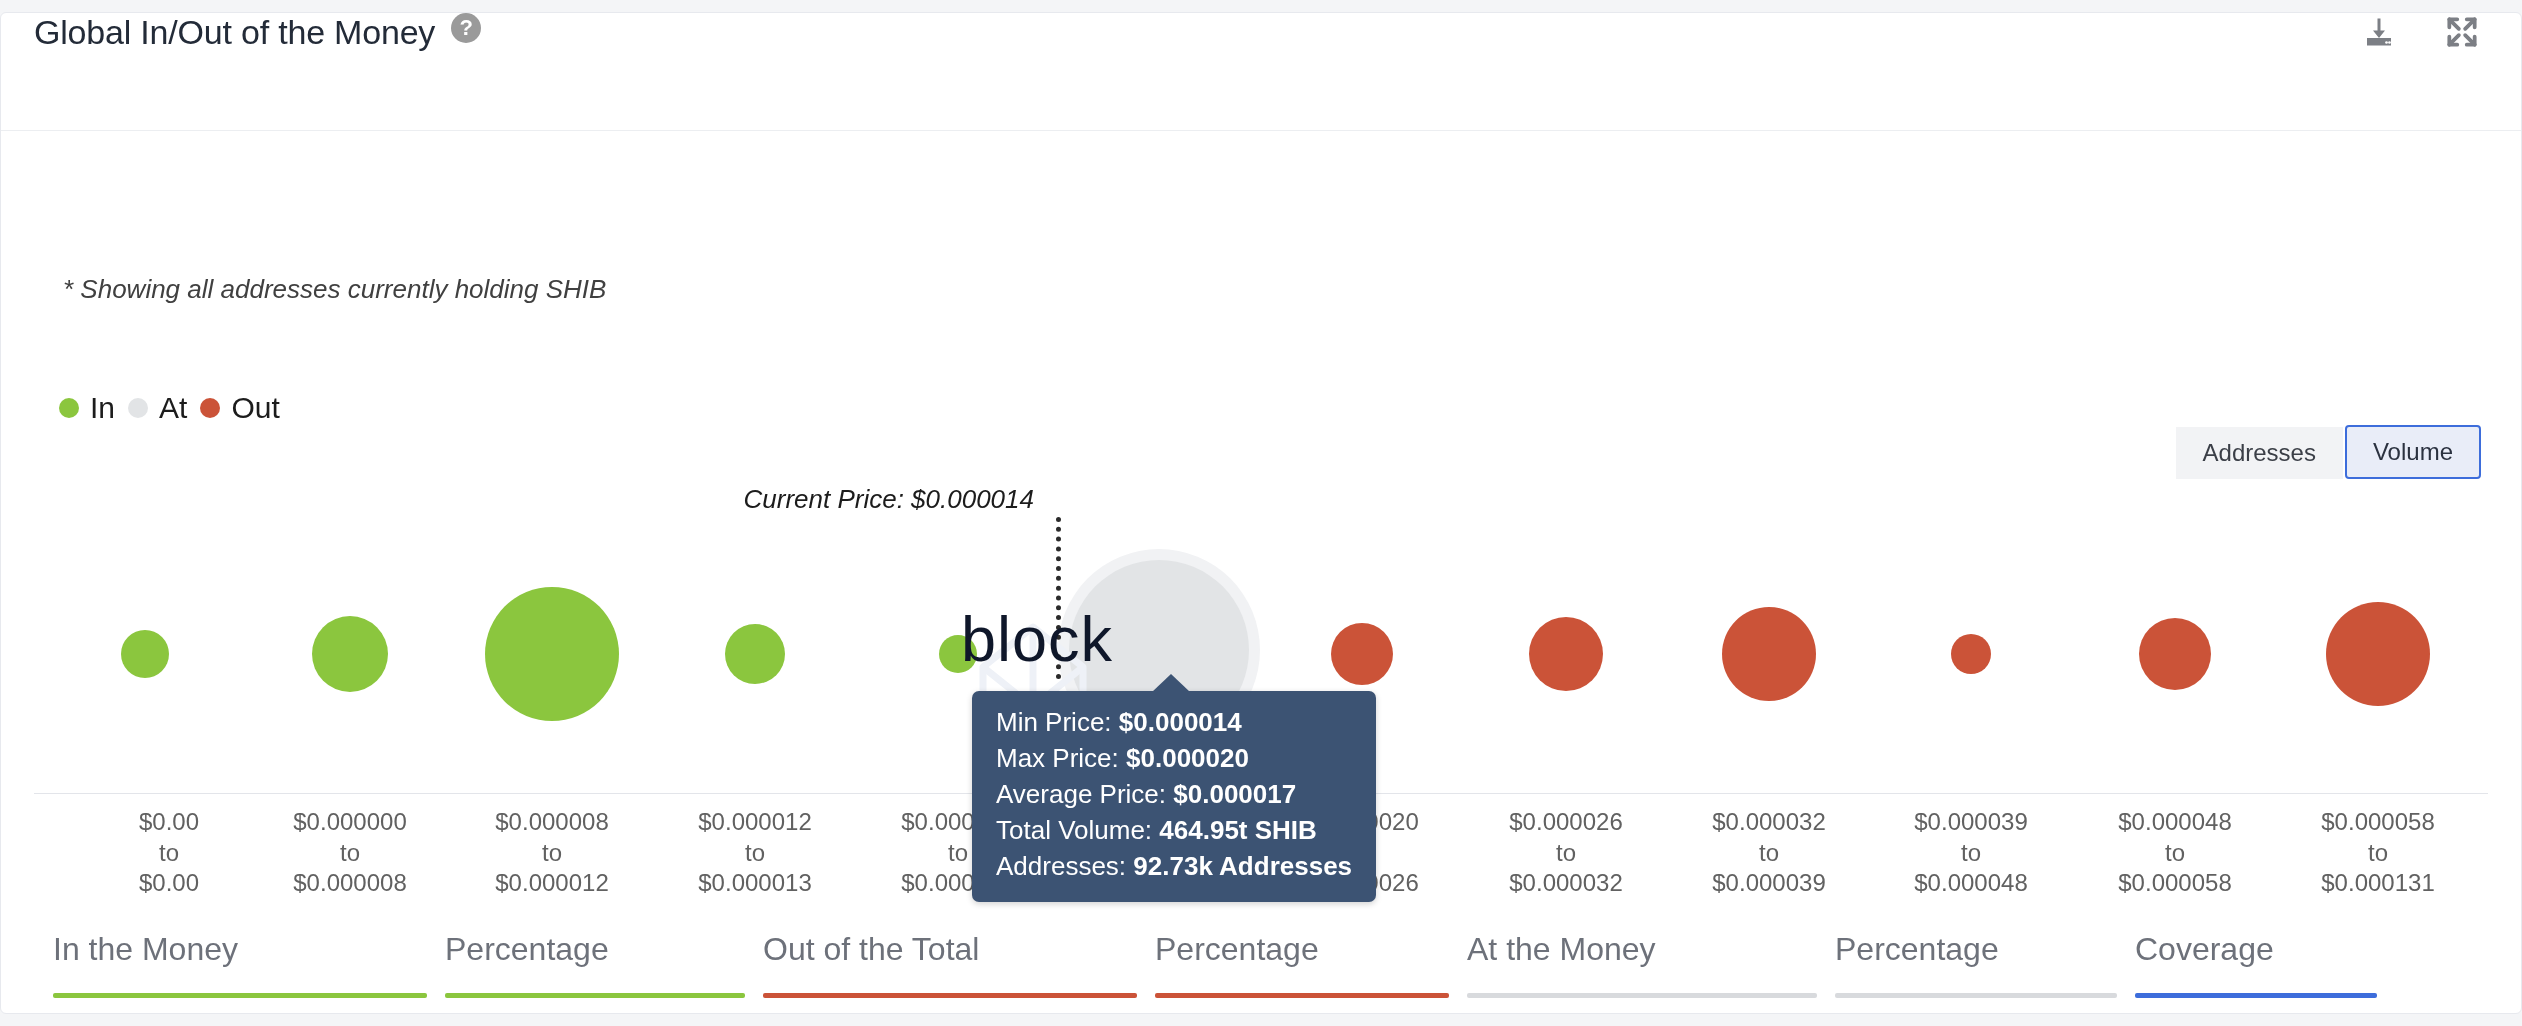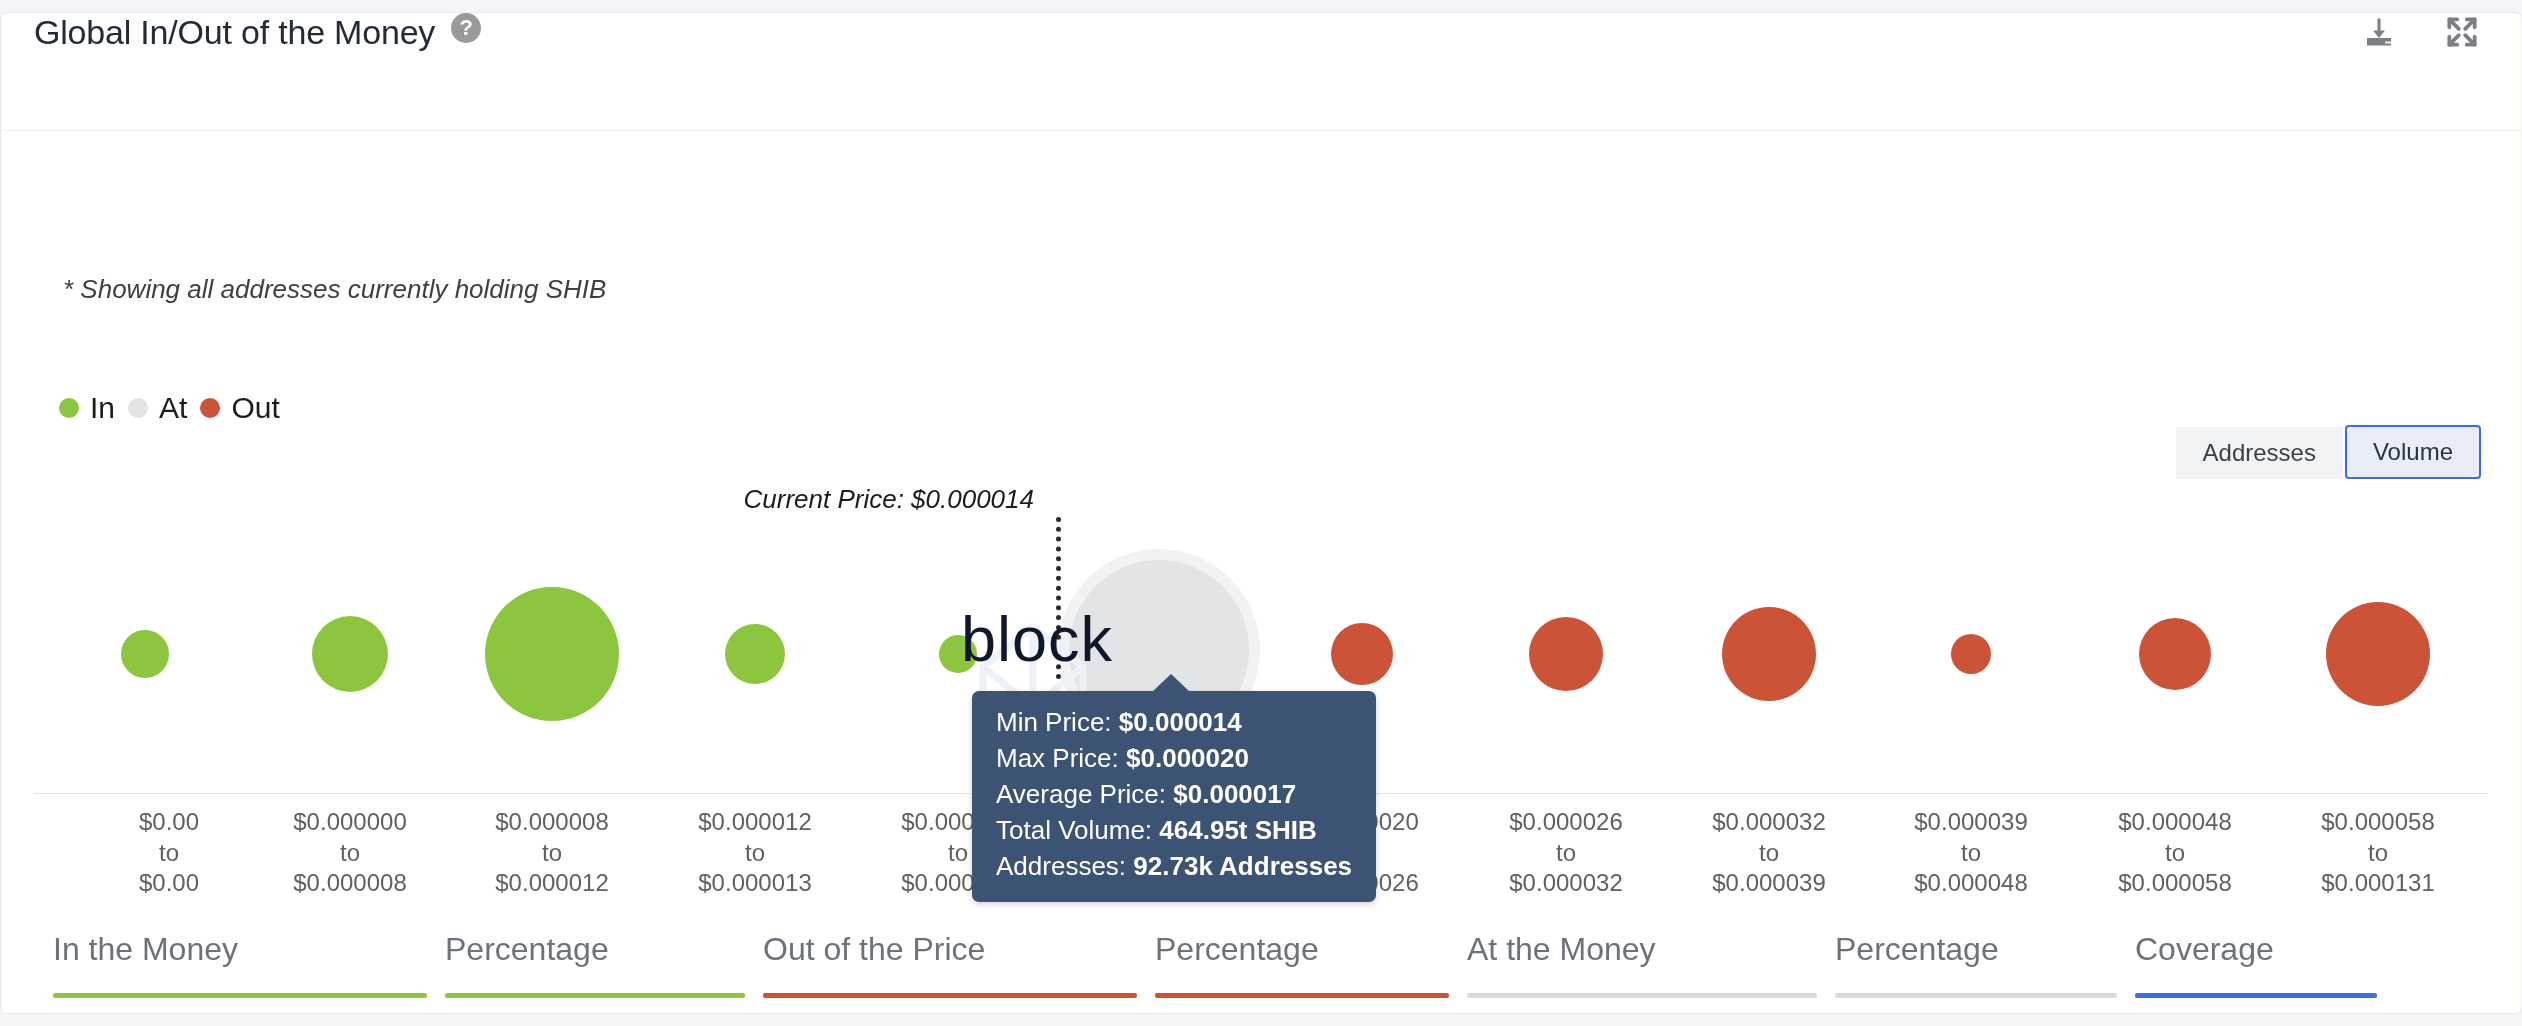--- a/index.html
+++ b/index.html
@@ -347,21 +347,21 @@
           <div class="stat-label">In the Money</div>
           <div class="stat-rule" style="background: rgb(139, 198, 62); width: 374px;"></div>
           <div class="stat-value">304.05t SHIB</div>
         </div>
         <div class="stat" style="width: 318px;">
           <div class="stat-label">Percentage</div>
           <div class="stat-rule" style="background: rgb(139, 198, 62); width: 300px;"></div>
           <div class="stat-value">30.93%</div>
         </div>
         <div class="stat" style="width: 392px;">
-          <div class="stat-label">Out of the Price</div>
+          <div class="stat-label">Out of the Total</div>
           <div class="stat-rule" style="background: rgb(203, 83, 56); width: 374px;"></div>
           <div class="stat-value">214.19t SHIB</div>
         </div>
         <div class="stat" style="width: 312px;">
           <div class="stat-label">Percentage</div>
           <div class="stat-rule" style="background: rgb(203, 83, 56); width: 294px;"></div>
           <div class="stat-value">21.79%</div>
         </div>
         <div class="stat" style="width: 368px;">
           <div class="stat-label">At the Money</div>

